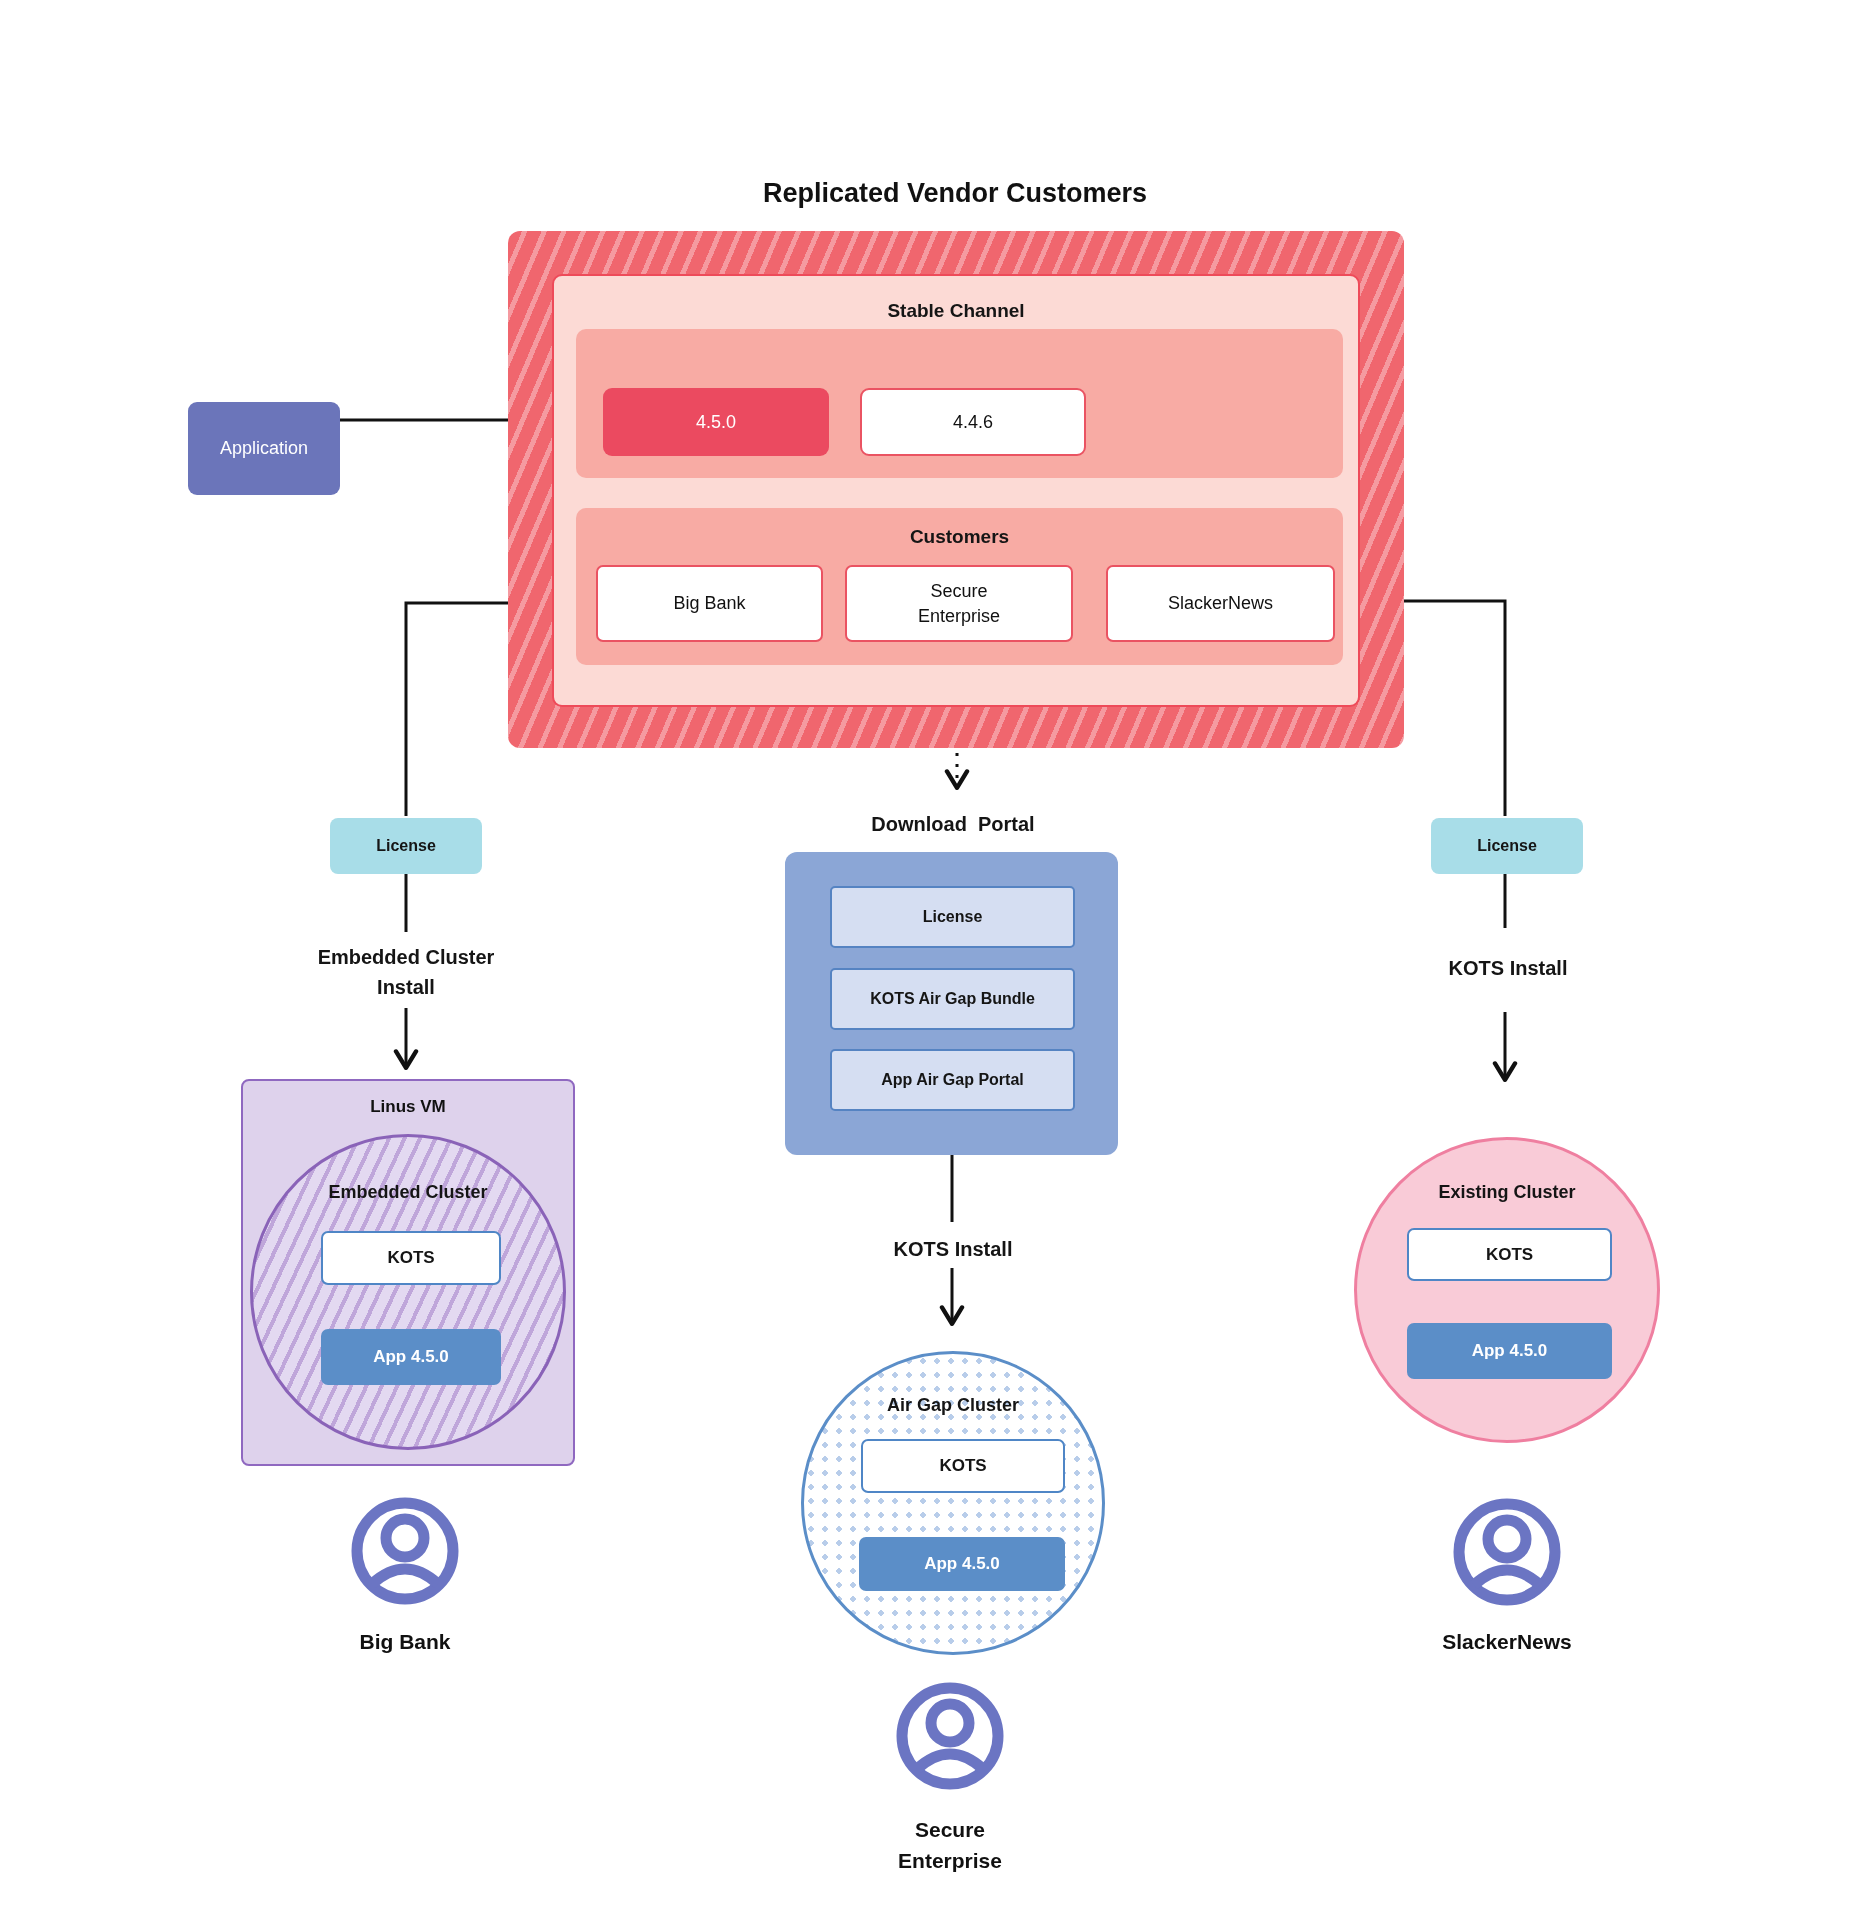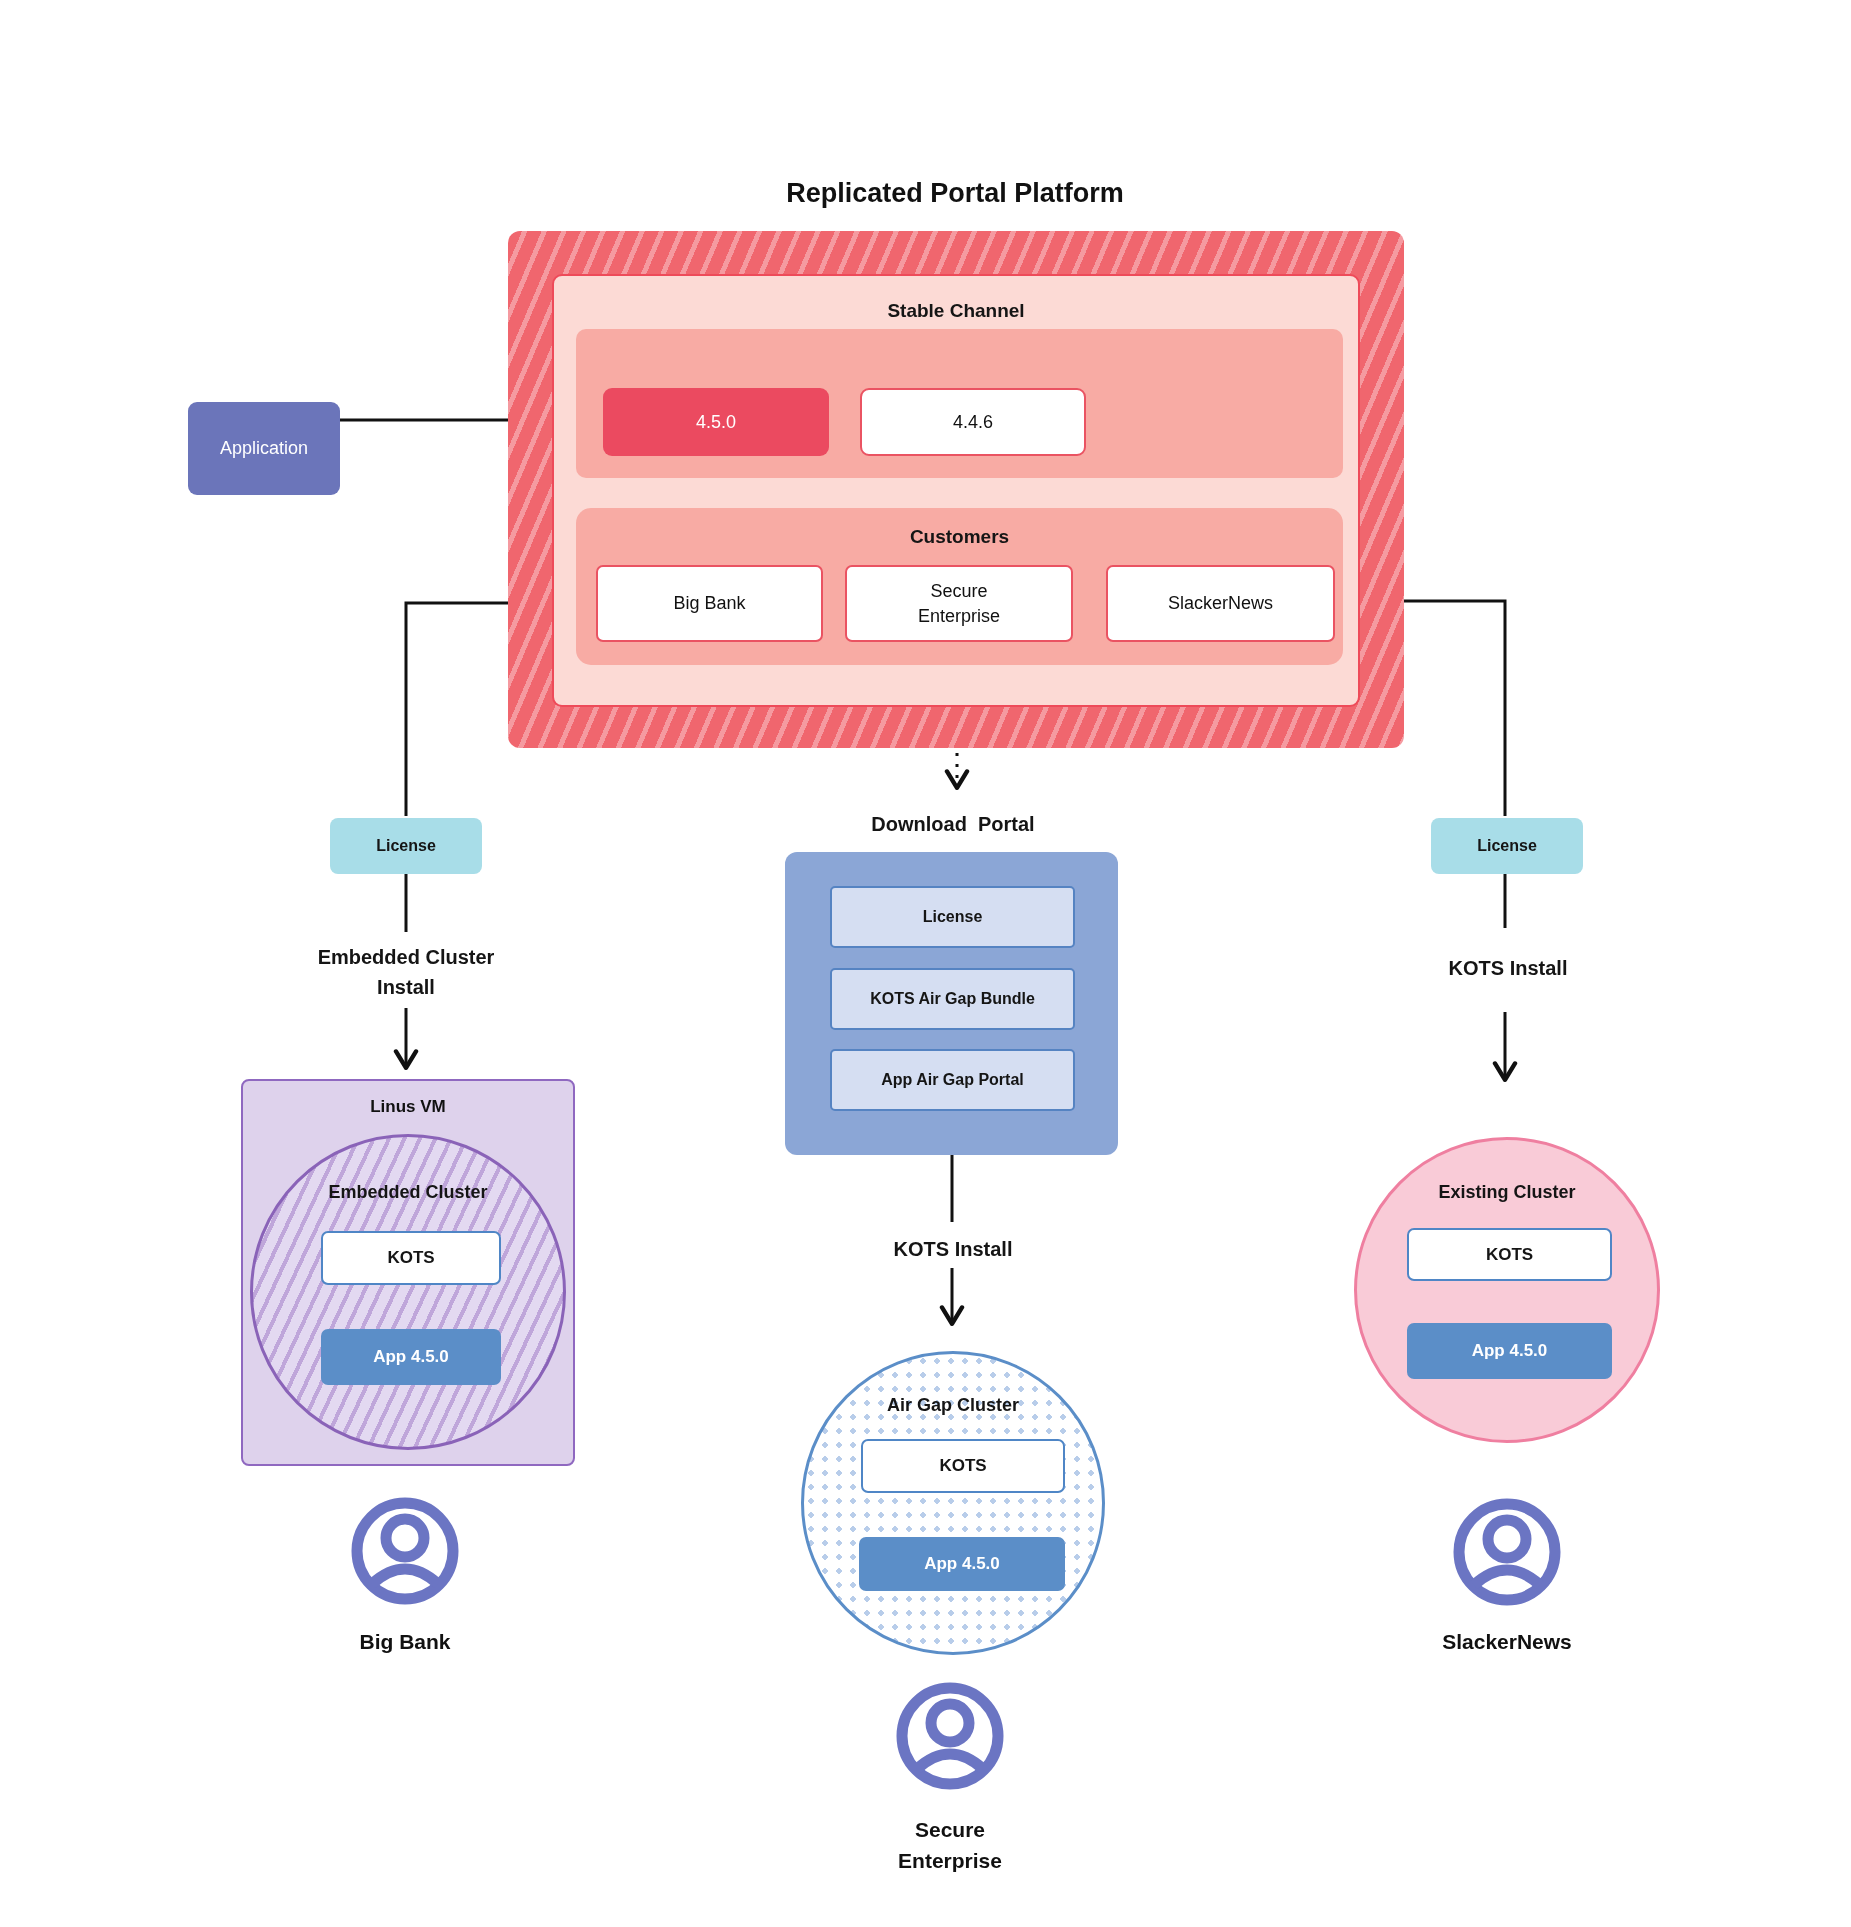--- a/index.html
+++ b/index.html
@@ -18,21 +18,21 @@
   .owner-label{font-size:21px;font-weight:600;text-align:center;color:#111;line-height:31px;}
 
   
   .outer-box{left:508px;top:231px;width:896px;height:517px;border-radius:12px;
     background:repeating-linear-gradient(113deg,var(--red_hatch_base) 0px,var(--red_hatch_base) 13px,var(--red_hatch_stripe) 13px,var(--red_hatch_stripe) 18px);}
   .stable-box{left:44px;top:43px;width:808px;height:433px;border-radius:10px;
     background:var(--stable_fill);border:2px solid var(--stable_border);box-sizing:border-box;}
   .stable-label{top:24px;}
   .rh-box{left:22px;top:53px;width:767px;height:149px;border-radius:10px;background:var(--section_fill);}
   .rh-label{top:20px;}
-  .cust-box{left:22px;top:232px;width:767px;height:157px;border-radius:15px;background:var(--section_fill);}
+  .cust-box{left:22px;top:232px;width:767px;height:157px;border-radius:10px;background:var(--section_fill);}
   .cust-label{top:18px;}
   .release-box{top:59px;width:226px;height:68px;border-radius:9px;display:flex;align-items:center;justify-content:center;
     font-size:18px;box-sizing:border-box;}
   .release-current{left:27px;background:var(--release_highlight);color:#fff;}
   .release-old{left:273px;background:#fff;border:2px solid var(--box_border_red);color:#111;margin-left:11px;}
   .customer-box{top:57px;height:77px;border-radius:7px;background:#fff;border:2px solid var(--box_border_red);
     display:flex;align-items:center;justify-content:center;font-size:18px;font-weight:400;box-sizing:border-box;
     line-height:25px;text-align:center;}
   .cust-bb{left:20px;width:227px;}
   .cust-se{left:269px;width:228px;}
@@ -118,21 +118,21 @@
     <path d="M406 1008 V1066" fill="none" stroke="#111" stroke-width="3" marker-end="url(#arrow)"></path>
     <path d="M1505 874 V928" fill="none" stroke="#111" stroke-width="3"></path>
     <path d="M1505 1012 V1078" fill="none" stroke="#111" stroke-width="3" marker-end="url(#arrow)"></path>
     <path d="M952 1155 V1222" fill="none" stroke="#111" stroke-width="3"></path>
     <path d="M952 1268 V1322" fill="none" stroke="#111" stroke-width="3" marker-end="url(#arrow)"></path>
     <path d="M408 1284 V1306" fill="none" stroke="#111" stroke-width="2.6" stroke-dasharray="3 7" marker-end="url(#arrow)"></path>
     <path d="M953 1492 V1512" fill="none" stroke="#111" stroke-width="2.6" stroke-dasharray="3 7" marker-end="url(#arrow)"></path>
     <path d="M1507 1280 V1300" fill="none" stroke="#111" stroke-width="2.6" stroke-dasharray="3 7" marker-end="url(#arrow)"></path>
   </svg>
 
-  <div class="abs diagram-title">Replicated Portal Platform</div>
+  <div class="abs diagram-title">Replicated Vendor Customers</div>
 
   <div class="abs outer-box">
     <div class="abs stable-box">
       <div class="abs section-label stable-label">Stable Channel</div>
 
       <div class="abs rh-box">
         <div class="abs release-box release-current">4.5.0</div>
         <div class="abs release-box release-old">4.4.6</div>
       </div>
 

